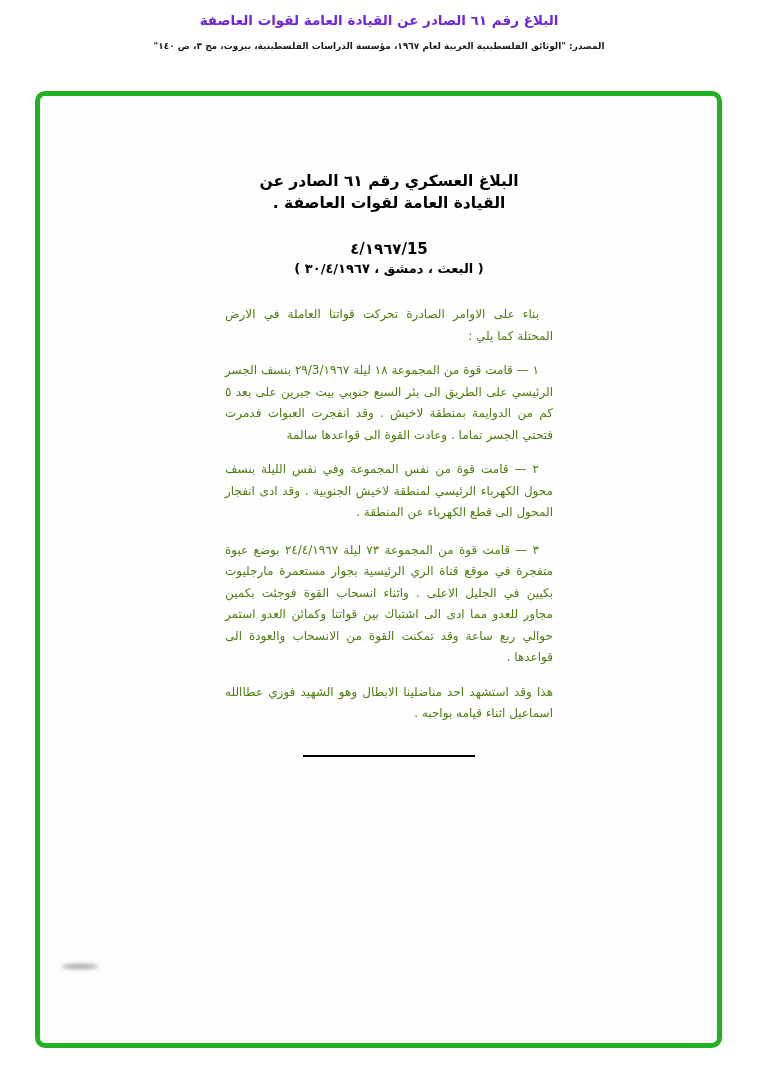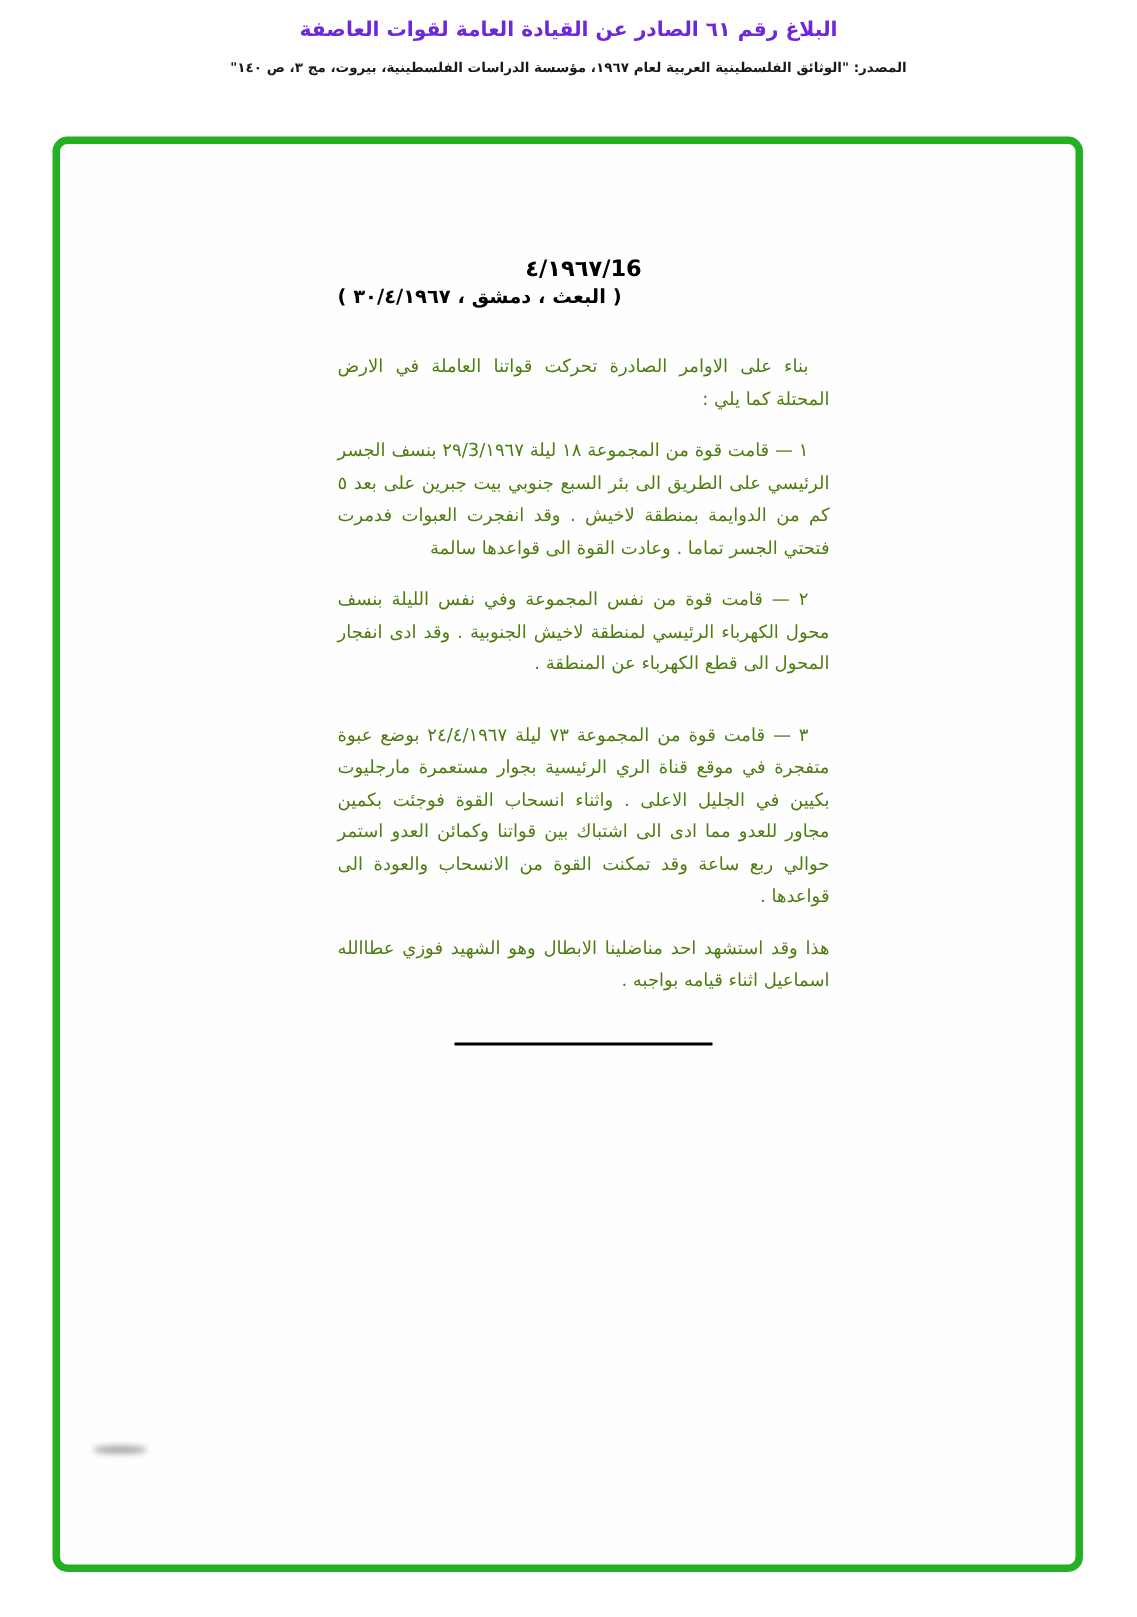--- a/index.html
+++ b/index.html
@@ -37,30 +37,30 @@
   .doc-title {
     text-align:center; font-weight:bold;
     font-size:15.5px; line-height:22px; color:#000;
     margin-bottom:26px;
   }
   .doc-date {
     text-align:center; font-weight:bold; font-size:15px;
     letter-spacing:1px; color:#000; margin-bottom:3px;
   }
   .doc-attribution {
-    text-align:left; font-weight:bold; font-size:13px;
+    text-align:center; font-weight:bold; font-size:13px;
     color:#000; margin-bottom:28px;
   }
   .paras p {
     font-size:12px; line-height:21.5px;
     text-align:justify; text-align-last:right;
     margin-bottom:13px; color:#4d7c0f;
   }
   .paras p.indent { text-indent:14px; }
-  .paras p.gap-lg { margin-top:26px; }
+  .paras p.gap-lg { margin-top:16px; }
   .paras p.closing { margin-top:10px; }
 
   .end-rule {
     width:172px; border-top:2px solid #000;
     margin:30px auto 0 auto;
   }
 
   
   .smudge {
     position:absolute; left:22px; top:868px;
@@ -72,22 +72,26 @@
 <body>
 
 <div class="page-header">البلاغ رقم ٦١ الصادر عن القيادة العامة لقوات العاصفة</div>
 
 <div class="page-source">المصدر: "الوثائق الفلسطينية العربية لعام ١٩٦٧، مؤسسة الدراسات الفلسطينية، بيروت، مج ٣، ص ١٤٠"</div>
 
 <div class="scan-frame">
 
   <div class="scan-content">
 
+    <div class="doc-title">
+      <div>البلاغ العسكري رقم ٦١ الصادر عن</div>
+      <div>القيادة العامة لقوات العاصفة .</div>
+    </div>
 
-    <div class="doc-date">16/٤/١٩٦٧</div>
+    <div class="doc-date">15/٤/١٩٦٧</div>
 
     <div class="doc-attribution">( البعث ، دمشق ، ٣٠/٤/١٩٦٧ )</div>
 
     <div class="paras">
       <p class="para indent">بناء على الاوامر الصادرة تحركت قواتنا العاملة في الارض المحتلة كما يلي :</p>
       <p class="para indent">١ — قامت قوة من المجموعة ١٨ ليلة ٢٩/3/١٩٦٧ بنسف الجسر الرئيسي على الطريق الى بئر السبع جنوبي بيت جبرين على بعد ٥ كم من الدوايمة بمنطقة لاخيش . وقد انفجرت العبوات فدمرت فتحتي الجسر تماما . وعادت القوة الى قواعدها سالمة</p>
       <p class="para indent">٢ — قامت قوة من نفس المجموعة وفي نفس الليلة بنسف محول الكهرباء الرئيسي لمنطقة لاخيش الجنوبية . وقد ادى انفجار المحول الى قطع الكهرباء عن المنطقة .</p>
       <p class="para indent gap-lg">٣ — قامت قوة من المجموعة ٧٣ ليلة ٢٤/٤/١٩٦٧ بوضع عبوة متفجرة في موقع قناة الري الرئيسية بجوار مستعمرة مارجليوت بكيين في الجليل الاعلى . واثناء انسحاب القوة فوجئت بكمين مجاور للعدو مما ادى الى اشتباك بين قواتنا وكمائن العدو استمر حوالي ربع ساعة وقد تمكنت القوة من الانسحاب والعودة الى قواعدها .</p>
       <p class="para closing">هذا وقد استشهد احد مناضلينا الابطال وهو الشهيد فوزي عطاالله اسماعيل اثناء قيامه بواجبه .</p>
     </div>

